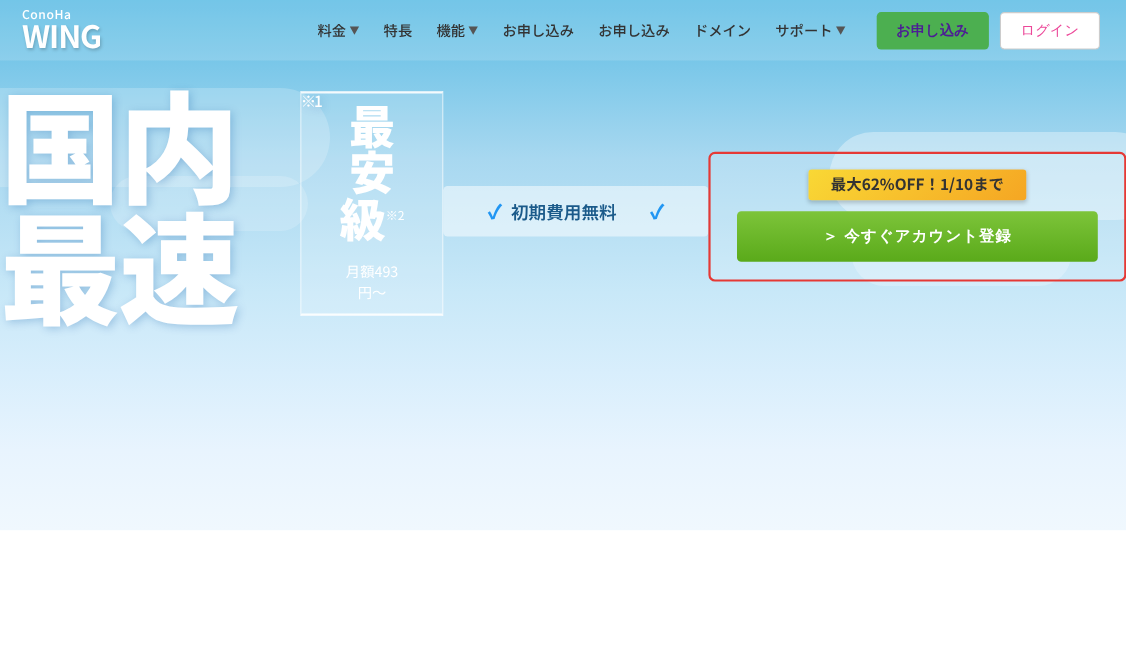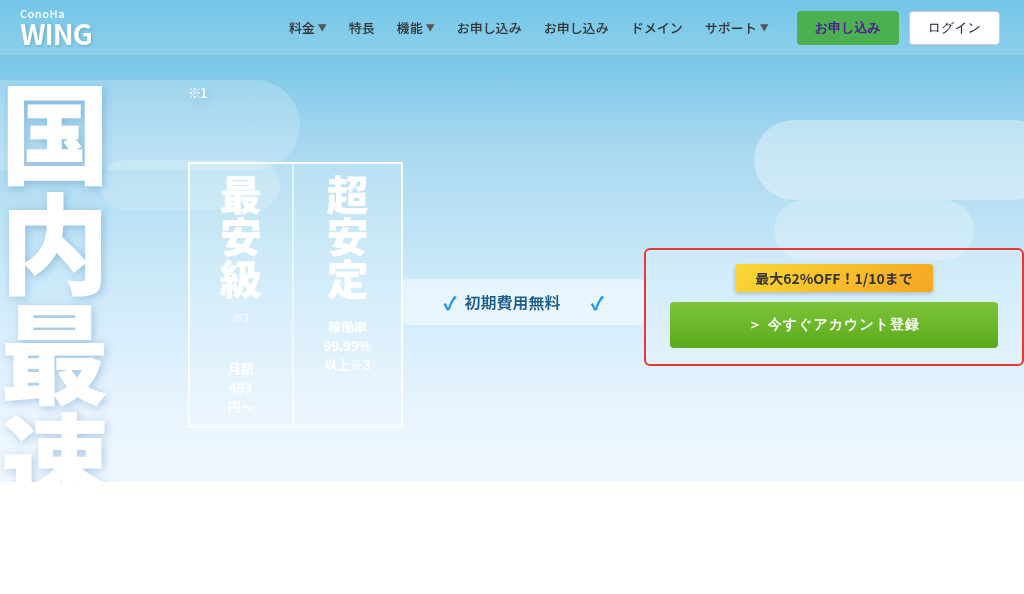--- a/index.html
+++ b/index.html
@@ -102,21 +102,21 @@
       padding: 8px 18px;
       font-size: 13px;
       font-weight: 700;
       cursor: pointer;
       margin-right: 8px;
       white-space: nowrap;
     }
 
     .btn-login {
       background: #fff;
-      color: #0f172a;
+      color: #ec4899;
       border: 1.5px solid #ccc;
       border-radius: 4px;
       padding: 7px 18px;
       font-size: 13px;
       font-weight: 500;
       cursor: pointer;
       white-space: nowrap;
     }
 
     
@@ -185,21 +185,21 @@
       font-size: 11px;
       vertical-align: super;
       font-weight: 400;
       color: #fff;
     }
 
     .sub-desc {
       font-size: 13px;
       color: #fff;
       margin-top: 17px;
-      font-weight: 700;
+      font-weight: 400;
     }
 
     
     .features-bar {
       margin-top: 18px;
       background: rgba(255,255,255,0.5);
       border-radius: 4px;
       padding: 10px 40px;
       display: flex;
       align-items: center;
@@ -339,26 +339,20 @@
       <span>国内最速</span><span class="note1">※1</span>
     </div>
 
     <div class="hero-sub-row">
       <div class="hero-sub-box">
         <div class="sub-title">
           <span>最安級</span><span class="sub-note">※2</span>
         </div>
         <div class="sub-desc">月額493円〜</div>
       </div>
-      <div class="hero-sub-box">
-        <div class="sub-title">
-          <span>超安定</span>
-        </div>
-        <div class="sub-desc">稼働率99.99%以上※3</div>
-      </div>
     </div>
 
     <div class="features-bar">
       <div class="feature-item">
         <span class="check-icon">✓</span>
         <span>初期費用無料</span>
       </div>
       <div class="feature-item">
         <span class="check-icon">✓</span>
       </div>

